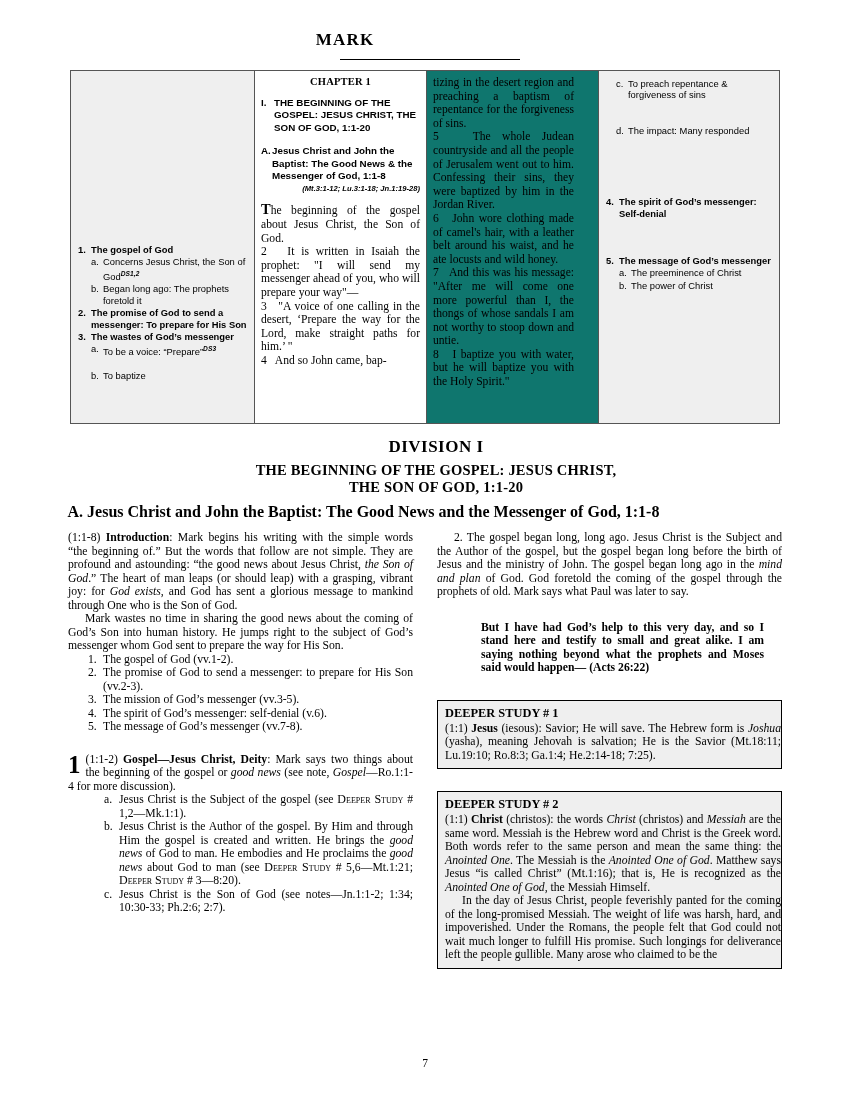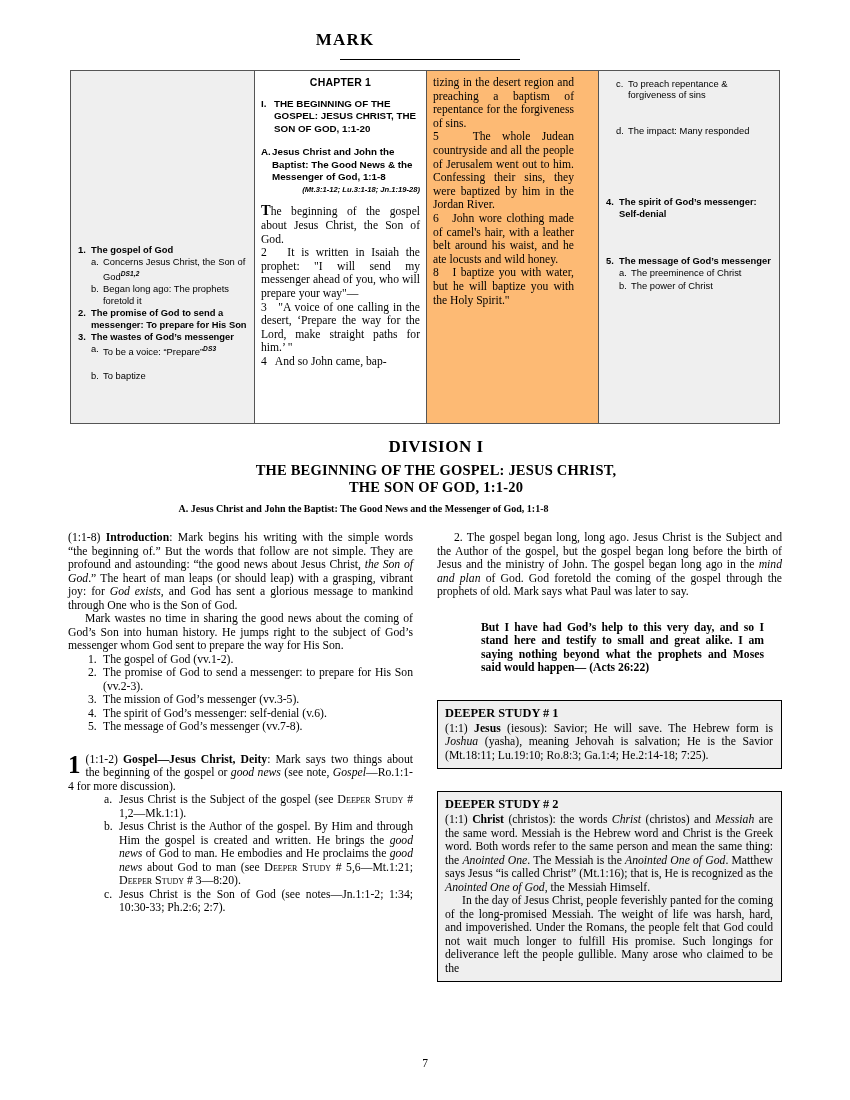--- a/index.html
+++ b/index.html
@@ -68,37 +68,37 @@
   .col-scripture-a {
     width: 172px;
     border-right: 1px solid #555;
     padding: 5px 6px 0 6px;
     background: #ffffff;
   }
   .col-scripture-b {
     width: 172px;
     border-right: 1px solid #555;
     padding: 5px 24px 0 6px;
-    background: #fdba74;
+    background: #0f766e;
   }
   .col-outline-right {
     width: 180px;
     padding: 6px 7px 0 7px;
     background: #efefef;
   }
 
   
   .otext {
     font-family: "Liberation Sans", sans-serif;
     font-size: 9.4px;
     line-height: 11.4px;
     color: #000;
   }
   .chapter-title {
-    font-family: Liberation Sans, sans-serif;
+    font-family: Liberation Serif, serif;
     font-weight: bold;
     font-size: 10.5px;
     text-align: center;
     letter-spacing: .2px;
     margin-bottom: 10px;
   }
   .smallcaps { font-variant: small-caps; }
   .roman-head {
     font-family: "Liberation Sans", sans-serif;
     font-weight: bold;
@@ -164,21 +164,21 @@
   }
   .division-i { top: 437px; font-size: 17px; letter-spacing: .5px; }
   .division-title { top: 462px; font-size: 14.5px; line-height: 17px; letter-spacing: .2px; }
   .section-a {
     position: absolute;
     left: 0; top: 503px;
     width: 727px;
     text-align: center;
     font-family: "Liberation Serif", serif;
     font-weight: bold;
-    font-size: 10px;
+    font-size: 16px;
   }
 
   
   .body-cols {
     position: absolute;
     left: 68px;
     top: 531px;
     width: 714px;
     display: flex;
     gap: 24px;
@@ -219,21 +219,21 @@
     font-size: 11.7px;
     line-height: 13.6px;
     text-align: justify;
     padding: 0 18px 0 44px;
   }
   .quote-block .lead { text-indent: 22px; }
 
   .ds-box {
     border: 1px solid #000;
     background: #efefef;
-    padding: 5px 8px 6px 7px;
+    padding: 5px 0 6px 7px;
     box-sizing: border-box;
   }
   .ds-box .ds-title {
     font-family: "Liberation Serif", serif;
     font-weight: bold;
     font-size: 12.4px;
     margin-bottom: 1px;
   }
   .ds-box .btext { text-align: justify; }
 
@@ -308,20 +308,21 @@
         <p><span>3</span>&nbsp;&nbsp; <span>"A voice of one calling in the desert, ‘Prepare the way for the Lord, make straight paths for him.’ "</span></p>
         <p><span>4</span>&nbsp;&nbsp; <span>And so John came, bap-</span></p>
       </div>
     </div>
 
     <div class="col col-scripture-b">
       <div class="scripture">
         <p><span>tizing in the desert region and preaching a baptism of repentance for the forgiveness of sins.</span></p>
         <p><span>5</span>&nbsp;&nbsp; <span>The whole Judean countryside and all the people of Jerusalem went out to him. Confessing their sins, they were baptized by him in the Jordan River.</span></p>
         <p><span>6</span>&nbsp;&nbsp; <span>John wore clothing made of camel's hair, with a leather belt around his waist, and he ate locusts and wild honey.</span></p>
+        <p><span>7</span>&nbsp;&nbsp; <span>And this was his message: "After me will come one more powerful than I, the thongs of whose sandals I am not worthy to stoop down and untie.</span></p>
         <p><span>8</span>&nbsp;&nbsp; <span>I baptize you with water, but he will baptize you with the Holy Spirit."</span></p>
       </div>
     </div>
 
     <div class="col col-outline-right">
       <ul class="olist otext">
         <li class="oitem lvl2" style="padding-left:10px">
           <span class="mk">c.</span>
           <span>To preach repentance &amp; forgiveness of sins</span>
         </li>

